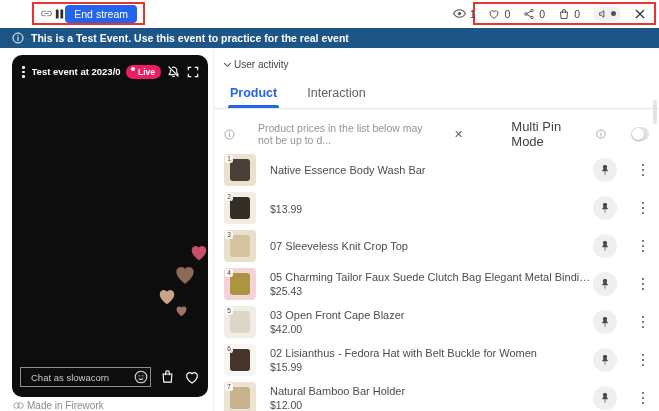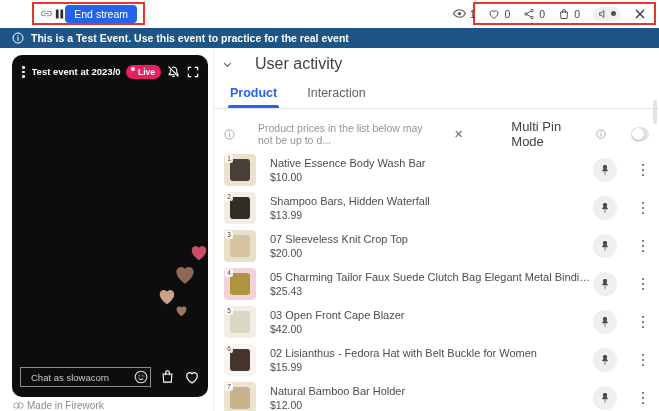--- a/index.html
+++ b/index.html
@@ -38,21 +38,21 @@
   .chat-pill input { width:100%; height:20px; background:transparent; border:1px solid #8d8d8d; border-radius:0; color:#ddd; font-size:9.5px; padding:0 22px 0 10px; outline:none; font-family:inherit; }
   .chat-pill input::placeholder { color:#c9c9c9; }
   .chat-emoji { position:absolute; right:3px; top:3px; }
   .hearts { position:absolute; right:0; bottom:48px; width:70px; height:110px; pointer-events:none; }
   .hearts svg { position:absolute; }
   .made-in { position:absolute; left:13px; top:400px; display:flex; align-items:center; gap:3px; color:#8b8b8b; font-size:10px; }
 
   
   .vdivider { position:absolute; left:213px; top:48px; width:1px; height:363px; background:#ededed; }
   .panel { position:absolute; left:214px; top:48px; width:445px; height:363px; background:#fff; }
-  .panel-head { display:flex; align-items:center; gap:22px; height:25px; padding:16px 8px; font-size:16px; color:#424242; }
+  .panel-head { display:flex; align-items:center; gap:1px; height:25px; padding:16px 8px; font-size:10px; color:#424242; }
   .tabs { display:flex; gap:26px; padding:0 14px; border-bottom:1px solid #e6e6e6; }
   .tab { background:none; border:none; font-size:12.5px; padding:6px 2px 8px; cursor:pointer; color:#616161; font-family:inherit; position:relative; }
   .tab.active { color:var(--accent); font-weight:bold;text-align:right; }
   .tab.active::after { content:""; position:absolute; left:0; right:0; bottom:0; height:3px; background:var(--accent); border-radius:2px 2px 0 0; }
   .notice-row { display:flex; align-items:center; height:26px; padding:0 10px; gap:23px; margin-top:12px; }
   .notice-text { font-size:10.5px; color:#949494; }
   .notice-close { background:none; border:none; cursor:pointer; color:#616161; font-size:11px; line-height:1; padding:0 2px; }
   .spacer { flex:1; }
   .mpm-label { font-size:13px; color:#424242; }
   .toggle { width:26px; height:14px; border-radius:7px; background:#e3e3e3; border:none; position:relative; cursor:pointer; margin-left:2px; }
@@ -293,21 +293,20 @@
   </div>
 
   <div class="product-list">
   <div class="prow">
     <span class="thumb" style="background: rgb(236, 224, 207);">
       <i style="background: rgb(74, 64, 56);"></i>
       <span class="badge">1</span>
     </span>
     <span class="pinfo">
       <div class="pname">Native Essence Body Wash Bar</div>
-      <div class="pprice">$10.00</div>
     </span>
     <button class="pin-btn">
       <span>
         <svg width="12" height="12" viewBox="0 0 24 24" fill="#4a4a4a">
               <path d="M12 2c2.5 0 4.3 1.3 4.3 3.2 0 1.5-1 2.6-1 4.1 0 1.1.6 2.2 2.2 3.2v2H6.5v-2c1.6-1 2.2-2.1 2.2-3.2 0-1.5-1-2.6-1-4.1C7.7 3.3 9.5 2 12 2z"></path>
               <rect x="11.3" y="14.5" width="1.4" height="7" rx="0.7"></rect>
             </svg>
       </span>
     </button>
     <button class="kebab-row">
@@ -316,21 +315,20 @@
           <i></i>
         </button>
   </div>
 
   <div class="prow">
     <span class="thumb" style="background: rgb(243, 236, 227);">
       <i style="background: rgb(51, 45, 39);"></i>
       <span class="badge">2</span>
     </span>
     <span class="pinfo">
-      <div class="pname">Shampoo Bars, Hidden Waterfall</div>
       <div class="pprice">$13.99</div>
     </span>
     <button class="pin-btn">
       <span>
         <svg width="12" height="12" viewBox="0 0 24 24" fill="#4a4a4a">
               <path d="M12 2c2.5 0 4.3 1.3 4.3 3.2 0 1.5-1 2.6-1 4.1 0 1.1.6 2.2 2.2 3.2v2H6.5v-2c1.6-1 2.2-2.1 2.2-3.2 0-1.5-1-2.6-1-4.1C7.7 3.3 9.5 2 12 2z"></path>
               <rect x="11.3" y="14.5" width="1.4" height="7" rx="0.7"></rect>
             </svg>
       </span>
     </button>
@@ -341,21 +339,20 @@
         </button>
   </div>
 
   <div class="prow">
     <span class="thumb" style="background: rgb(233, 224, 203);">
       <i style="background: rgb(214, 195, 160);"></i>
       <span class="badge">3</span>
     </span>
     <span class="pinfo">
       <div class="pname">07 Sleeveless Knit Crop Top</div>
-      <div class="pprice">$20.00</div>
     </span>
     <button class="pin-btn">
       <span>
         <svg width="12" height="12" viewBox="0 0 24 24" fill="#4a4a4a">
               <path d="M12 2c2.5 0 4.3 1.3 4.3 3.2 0 1.5-1 2.6-1 4.1 0 1.1.6 2.2 2.2 3.2v2H6.5v-2c1.6-1 2.2-2.1 2.2-3.2 0-1.5-1-2.6-1-4.1C7.7 3.3 9.5 2 12 2z"></path>
               <rect x="11.3" y="14.5" width="1.4" height="7" rx="0.7"></rect>
             </svg>
       </span>
     </button>
     <button class="kebab-row">

